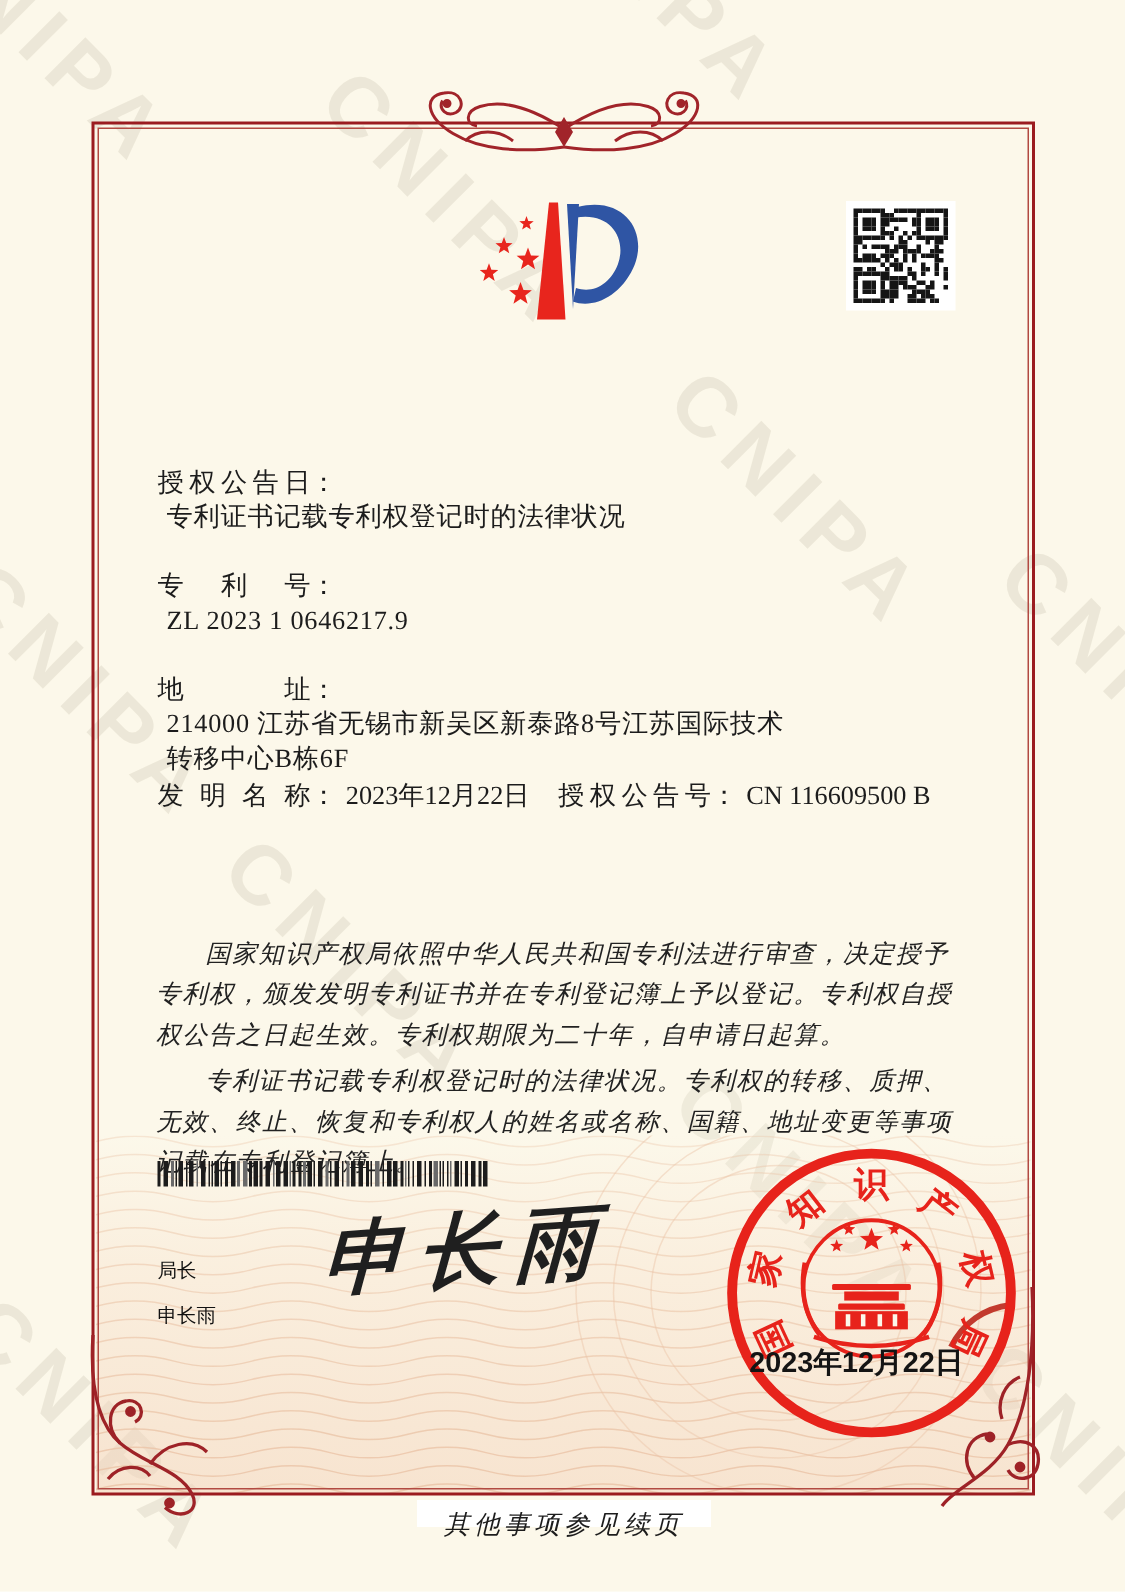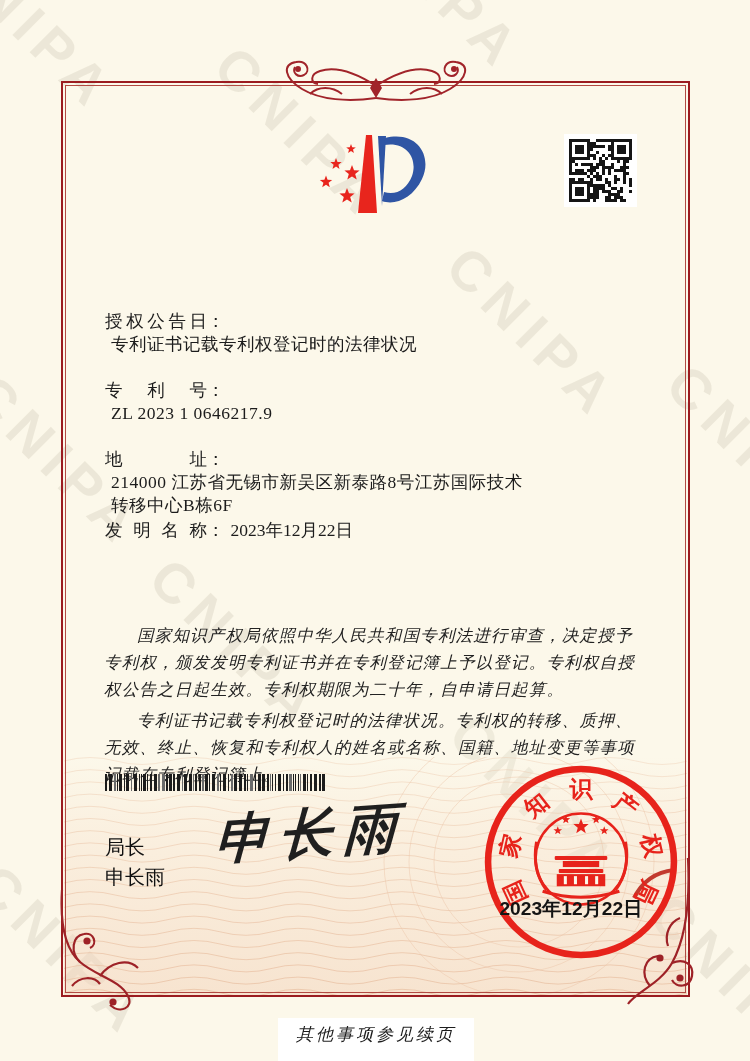--- a/index.html
+++ b/index.html
@@ -50,30 +50,30 @@
   .grant .lab2{display:inline-block;width:102px;text-align:justify;text-align-last:justify;vertical-align:top;}
 
   
   .bodytxt{position:absolute;left:104px;top:622px;width:546px;font-size:16.5px;font-style:italic;
            color:#222;line-height:27px;letter-spacing:1.2px;}
   .bodytxt p{margin:0 0 4px 0;text-indent:2em;}
 
   
   .barcode{position:absolute;left:105px;top:774px;height:17px;display:flex;align-items:stretch;}
   .barcode span{display:block;}
-  .director{position:absolute;left:105px;top:832px;font-size:20px;color:#111;line-height:30px;
+  .director{position:absolute;left:105px;top:832px;font-size:13px;color:#111;line-height:30px;
             font-family:"Liberation Sans","DejaVu Sans",sans-serif;}
   .sig{position:absolute;left:215px;top:798px;font-size:54px;font-style:italic;font-weight:600;
        color:#1f1f1f;letter-spacing:10px;transform:rotate(-4deg) skewX(-6deg);}
   .seal{position:absolute;left:482px;top:763px;}
 
   .pagenum{position:absolute;left:61px;top:966px;width:629px;text-align:center;font-size:15px;
            color:#3a3a3a;letter-spacing:2px;}
-  .contbox{position:absolute;left:278px;top:1000px;width:196px;height:44px;background:#ffffff;
-           text-align:center;line-height:34px;font-size:17px;font-style:italic;color:#1c1c1c;letter-spacing:3px;margin-top:18px;}
+  .contbox{position:absolute;left:278px;top:1000px;width:196px;height:18px;background:#ffffff;
+           text-align:center;line-height:34px;font-size:17px;font-style:italic;color:#1c1c1c;letter-spacing:3px;}
 </style>
 </head>
 <body>
 
 <div class="page">
 
   <span class="wm w1">CNIPA</span>
   <span class="wm w2">CNIPA</span>
   <span class="wm w3">CNIPA</span>
   <span class="wm w4">CNIPA</span>
@@ -613,20 +613,23 @@
       <span class="lab">授权公告日</span><span class="colon">：</span><span class="val">专利证书记载专利权登记时的法律状况</span>
     </div>
     <div class="frow mb1">
       <span class="lab">专利号</span><span class="colon">：</span><span class="val">ZL 2023 1 0646217.9</span>
     </div>
     <div class="frow" style="margin-bottom:2px">
       <span class="lab">地址</span><span class="colon">：</span><span class="val">214000 江苏省无锡市新吴区新泰路8号江苏国际技术转移中心B栋6F</span>
     </div>
     <div class="frow grant">
       <span class="lab">发明名称</span><span class="colon">：</span><span style="margin-left:6px">2023年12月22日</span>
+      <span class="cell-r">
+        <span class="lab2">授权公告号</span><span class="colon">：</span><span style="margin-left:6px">CN 116609500 B</span>
+      </span>
     </div>
   </div>
 
   <div class="bodytxt">
     <p>国家知识产权局依照中华人民共和国专利法进行审查，决定授予专利权，颁发发明专利证书并在专利登记簿上予以登记。专利权自授权公告之日起生效。专利权期限为二十年，自申请日起算。</p>
     <p>专利证书记载专利权登记时的法律状况。专利权的转移、质押、无效、终止、恢复和专利权人的姓名或名称、国籍、地址变更等事项记载在专利登记簿上。</p>
   </div>
 
   <div class="barcode" id="barcode">
       <span style="width: 2px; margin-right: 2px; background: rgb(28, 28, 28);"></span>

